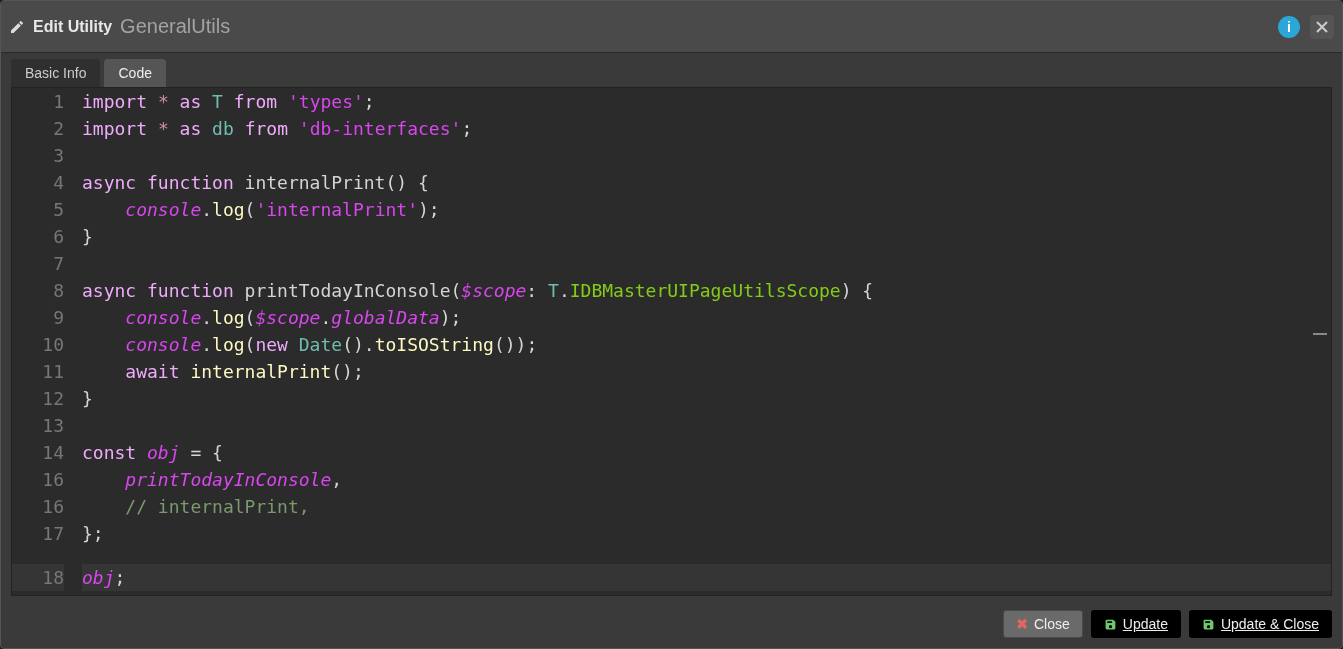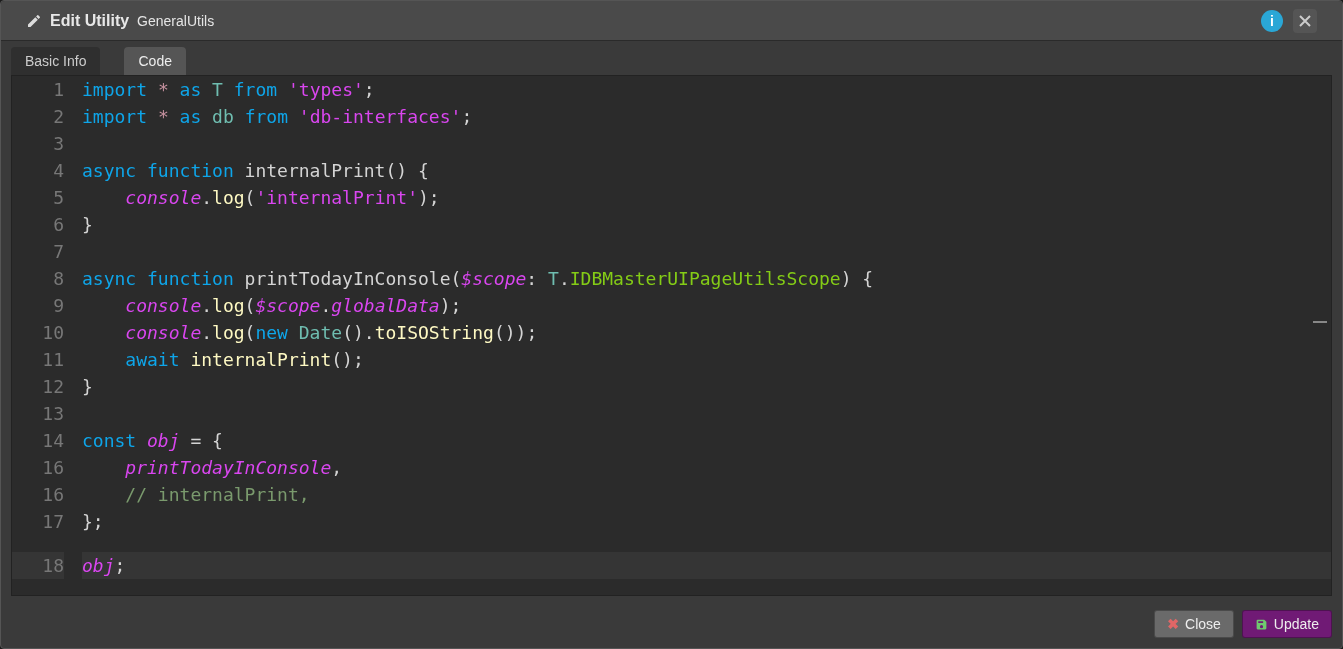--- a/index.html
+++ b/index.html
@@ -16,40 +16,40 @@
     height: 100%;
     display: flex;
     flex-direction: column;
     border: 1px solid #555;
     border-radius: 4px;
     background: #3a3a3a;
   }
   .titlebar {
     display: flex;
     align-items: center;
-    height: 40px;
-    padding: 0 25px;
+    height: 52px;
+    padding: 0 8px;
     background: #4a4a4a;
     border-bottom: 1px solid #2a2a2a;
     border-radius: 4px 4px 0 0;
   }
   .titlebar .edit-icon {
     width: 16px; height: 16px;
     margin-right: 8px;
     fill: #ddd;
   }
   .titlebar .title {
     font-weight: 600;
     color: #e8e8e8;
     font-size: 16px;
     margin-right: 8px;
   }
   .titlebar .subtitle {
-    color: #e5e5e5;
-    font-size: 14px;
+    color: #a3a3a3;
+    font-size: 20px;
   }
   .titlebar .spacer { flex: 1; }
   .titlebar .info-btn {
     width: 22px; height: 22px;
     border-radius: 50%;
     background: #2aa7d6;
     color: #fff;
     display: flex; align-items: center; justify-content: center;
     font-weight: bold;
     font-size: 14px;
@@ -75,21 +75,20 @@
     padding: 6px 14px;
     border-radius: 4px 4px 0 0;
     background: #2f2f2f;
     color: #ccc;
     font-size: 14px;
     cursor: pointer;
   }
   .tab.active {
     background: #555;
     color: #eee;
-    margin-left: 20px;
   }
   .editor-wrap {
     flex: 1;
     margin: 0 10px 6px 10px;
     background: #2b2b2b;
     border: 1px solid #222;
     position: relative;
     overflow: hidden;
   }
   .editor {
@@ -123,21 +122,21 @@
   }
   .minimap-dash {
     position: absolute;
     right: 4px;
     top: 245px;
     width: 14px;
     height: 2px;
     background: #888;
   }
   
-  .kw   { color: #0ea5e9; }      
+  .kw   { color: #f0abfc; }      
   .star { color: #c792a0; }
   .id   { color: #d946ef; font-style: italic; }
   .fn   { color: #d4d4d4; }
   .str  { color: #d946ef; }
   .punc { color: #d4d4d4; }
   .ns   { color: #6fbdb0; }
   .type { color: #84cc16; }
   .cls  { color: #6fbdb0; }
   .cmt  { color: #7a9a6d; }
   .call { color: #fef9c3; }
@@ -153,21 +152,21 @@
     align-items: center;
     gap: 6px;
     padding: 5px 12px;
     border-radius: 3px;
     font-size: 14px;
     color: #eee;
     cursor: pointer;
     border: 1px solid rgba(0,0,0,0.3);
   }
   .btn-close { background: #6a6a6a; }
-  .btn-update, .btn-update-close { background: #701a75; }
+  .btn-update, .btn-update-close { background: #000000; text-decoration: underline; }
   .btn .x-icon { color: #e06666; font-weight: bold; }
   .btn .save-icon { 
     width: 13px; height: 13px;
     fill: #6fc96f;
   }
 </style>
 </head>
 <body>
 
 <div class="dialog">
@@ -223,15 +222,21 @@
     <div class="btn btn-close">
       <span class="x-icon">✖</span>
       <span>Close</span>
     </div>
     <div class="btn btn-update">
       <svg class="save-icon" viewBox="0 0 24 24">
           <path d="M17 3H5a2 2 0 0 0-2 2v14a2 2 0 0 0 2 2h14a2 2 0 0 0 2-2V7l-4-4zM12 19a3 3 0 1 1 0-6 3 3 0 0 1 0 6zm3-10H6V6h9v3z"></path>
         </svg>
       <span>Update</span>
     </div>
+    <div class="btn btn-update-close">
+      <svg class="save-icon" viewBox="0 0 24 24">
+          <path d="M17 3H5a2 2 0 0 0-2 2v14a2 2 0 0 0 2 2h14a2 2 0 0 0 2-2V7l-4-4zM12 19a3 3 0 1 1 0-6 3 3 0 0 1 0 6zm3-10H6V6h9v3z"></path>
+        </svg>
+      <span>Update &amp; Close</span>
+    </div>
   </div>
 
 </div>
 
 </body></html>

